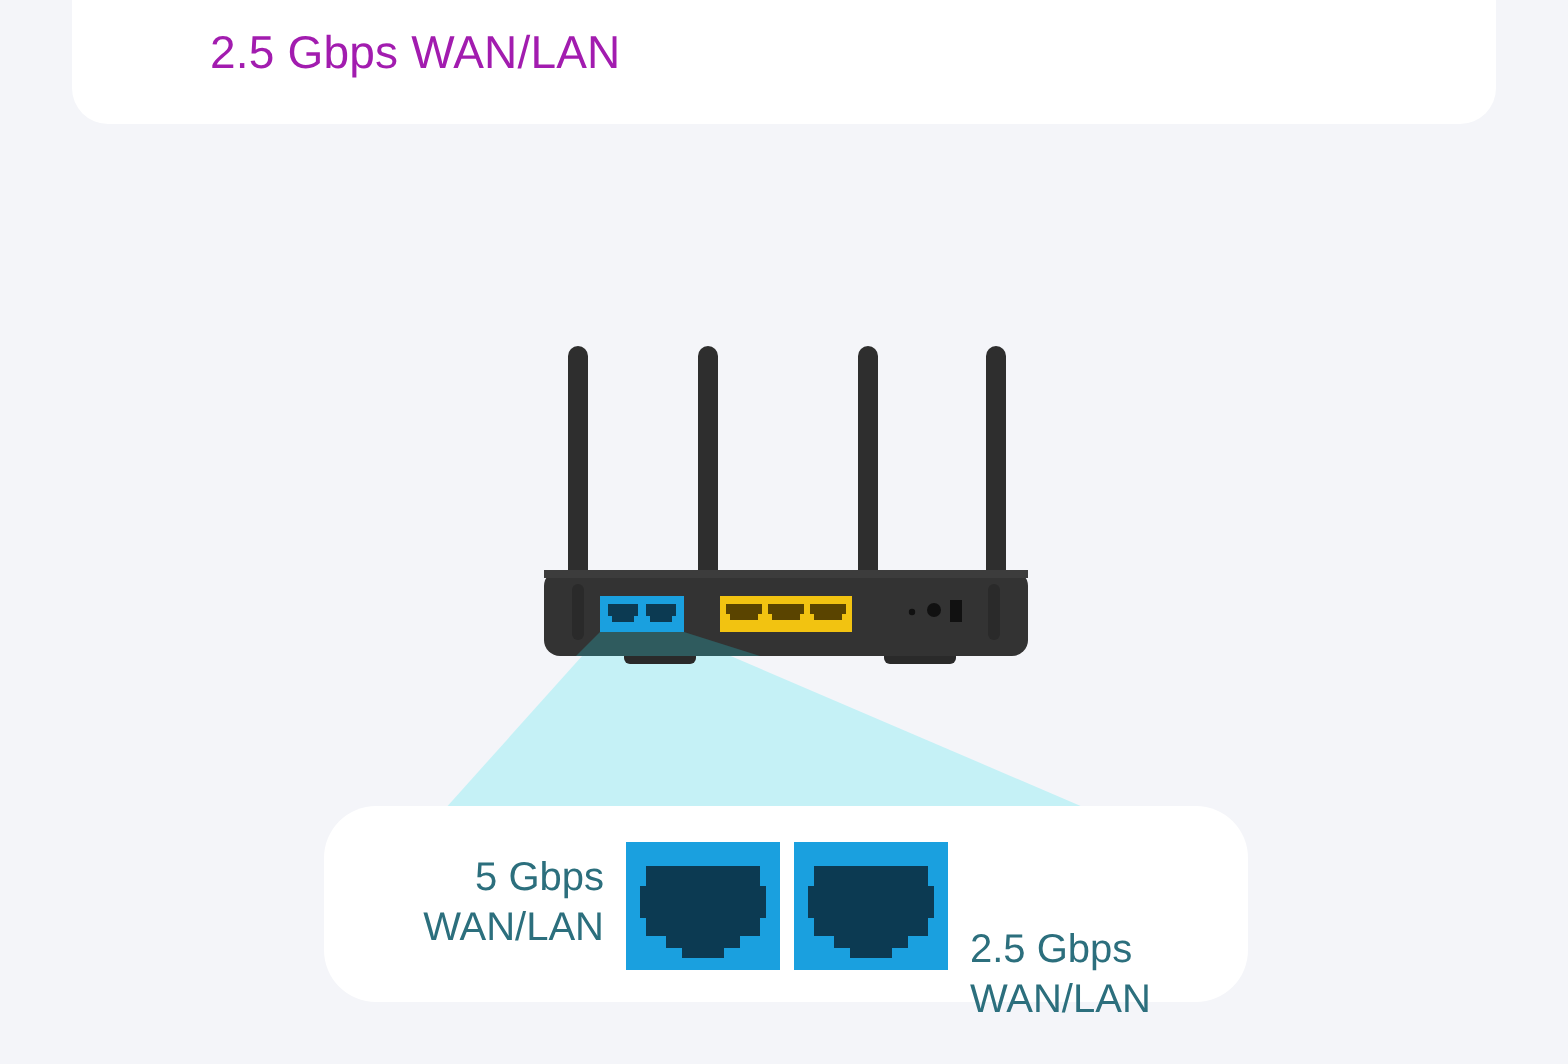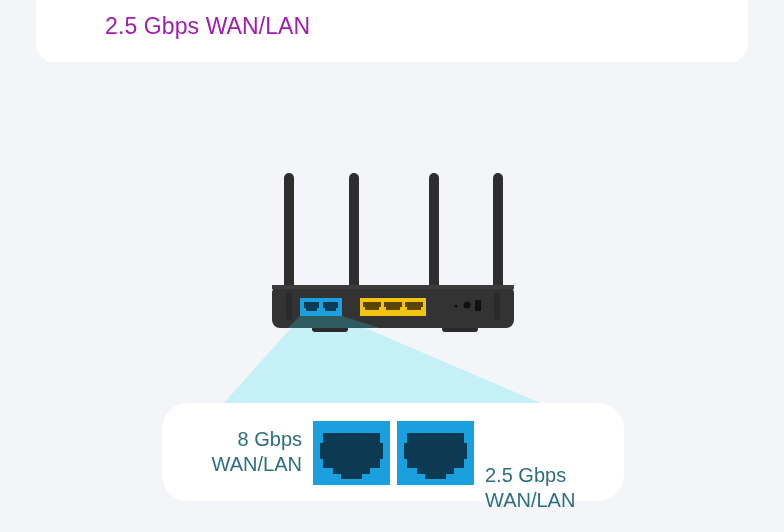--- a/index.html
+++ b/index.html
@@ -72,21 +72,21 @@
     <path d="M405 302 h18 v5 h-2 v3 h-14 v-3 h-2 z" fill="#5a4400"></path>
 
     <circle cx="456" cy="306" r="1.6" fill="#111"></circle>
     <circle cx="467" cy="305" r="3.5" fill="#111"></circle>
     <rect x="475" y="300" width="6" height="11" fill="#111"></rect>
   </g>
 </svg>
 
 <div class="ports-card">
   <div class="port-label left">
-    <div>8 Gbps</div>
+    <div>5 Gbps</div>
     <div>WAN/LAN</div>
   </div>
   <div class="port-box" style="left:151px;">
     <svg width="77" height="64" viewBox="0 0 77 64">
       <path d="M10 12 h57 v10 h3 v16 h-3 v9 h-10 v6 h-8 v5 h-21 v-5 h-8 v-6 h-10 v-9 h-3 v-16 h3 z" fill="#0c3a52"></path>
     </svg>
   </div>
   <div class="port-box" style="left:235px;">
     <svg width="77" height="64" viewBox="0 0 77 64">
       <path d="M10 12 h57 v10 h3 v16 h-3 v9 h-10 v6 h-8 v5 h-21 v-5 h-8 v-6 h-10 v-9 h-3 v-16 h3 z" fill="#0c3a52"></path>

